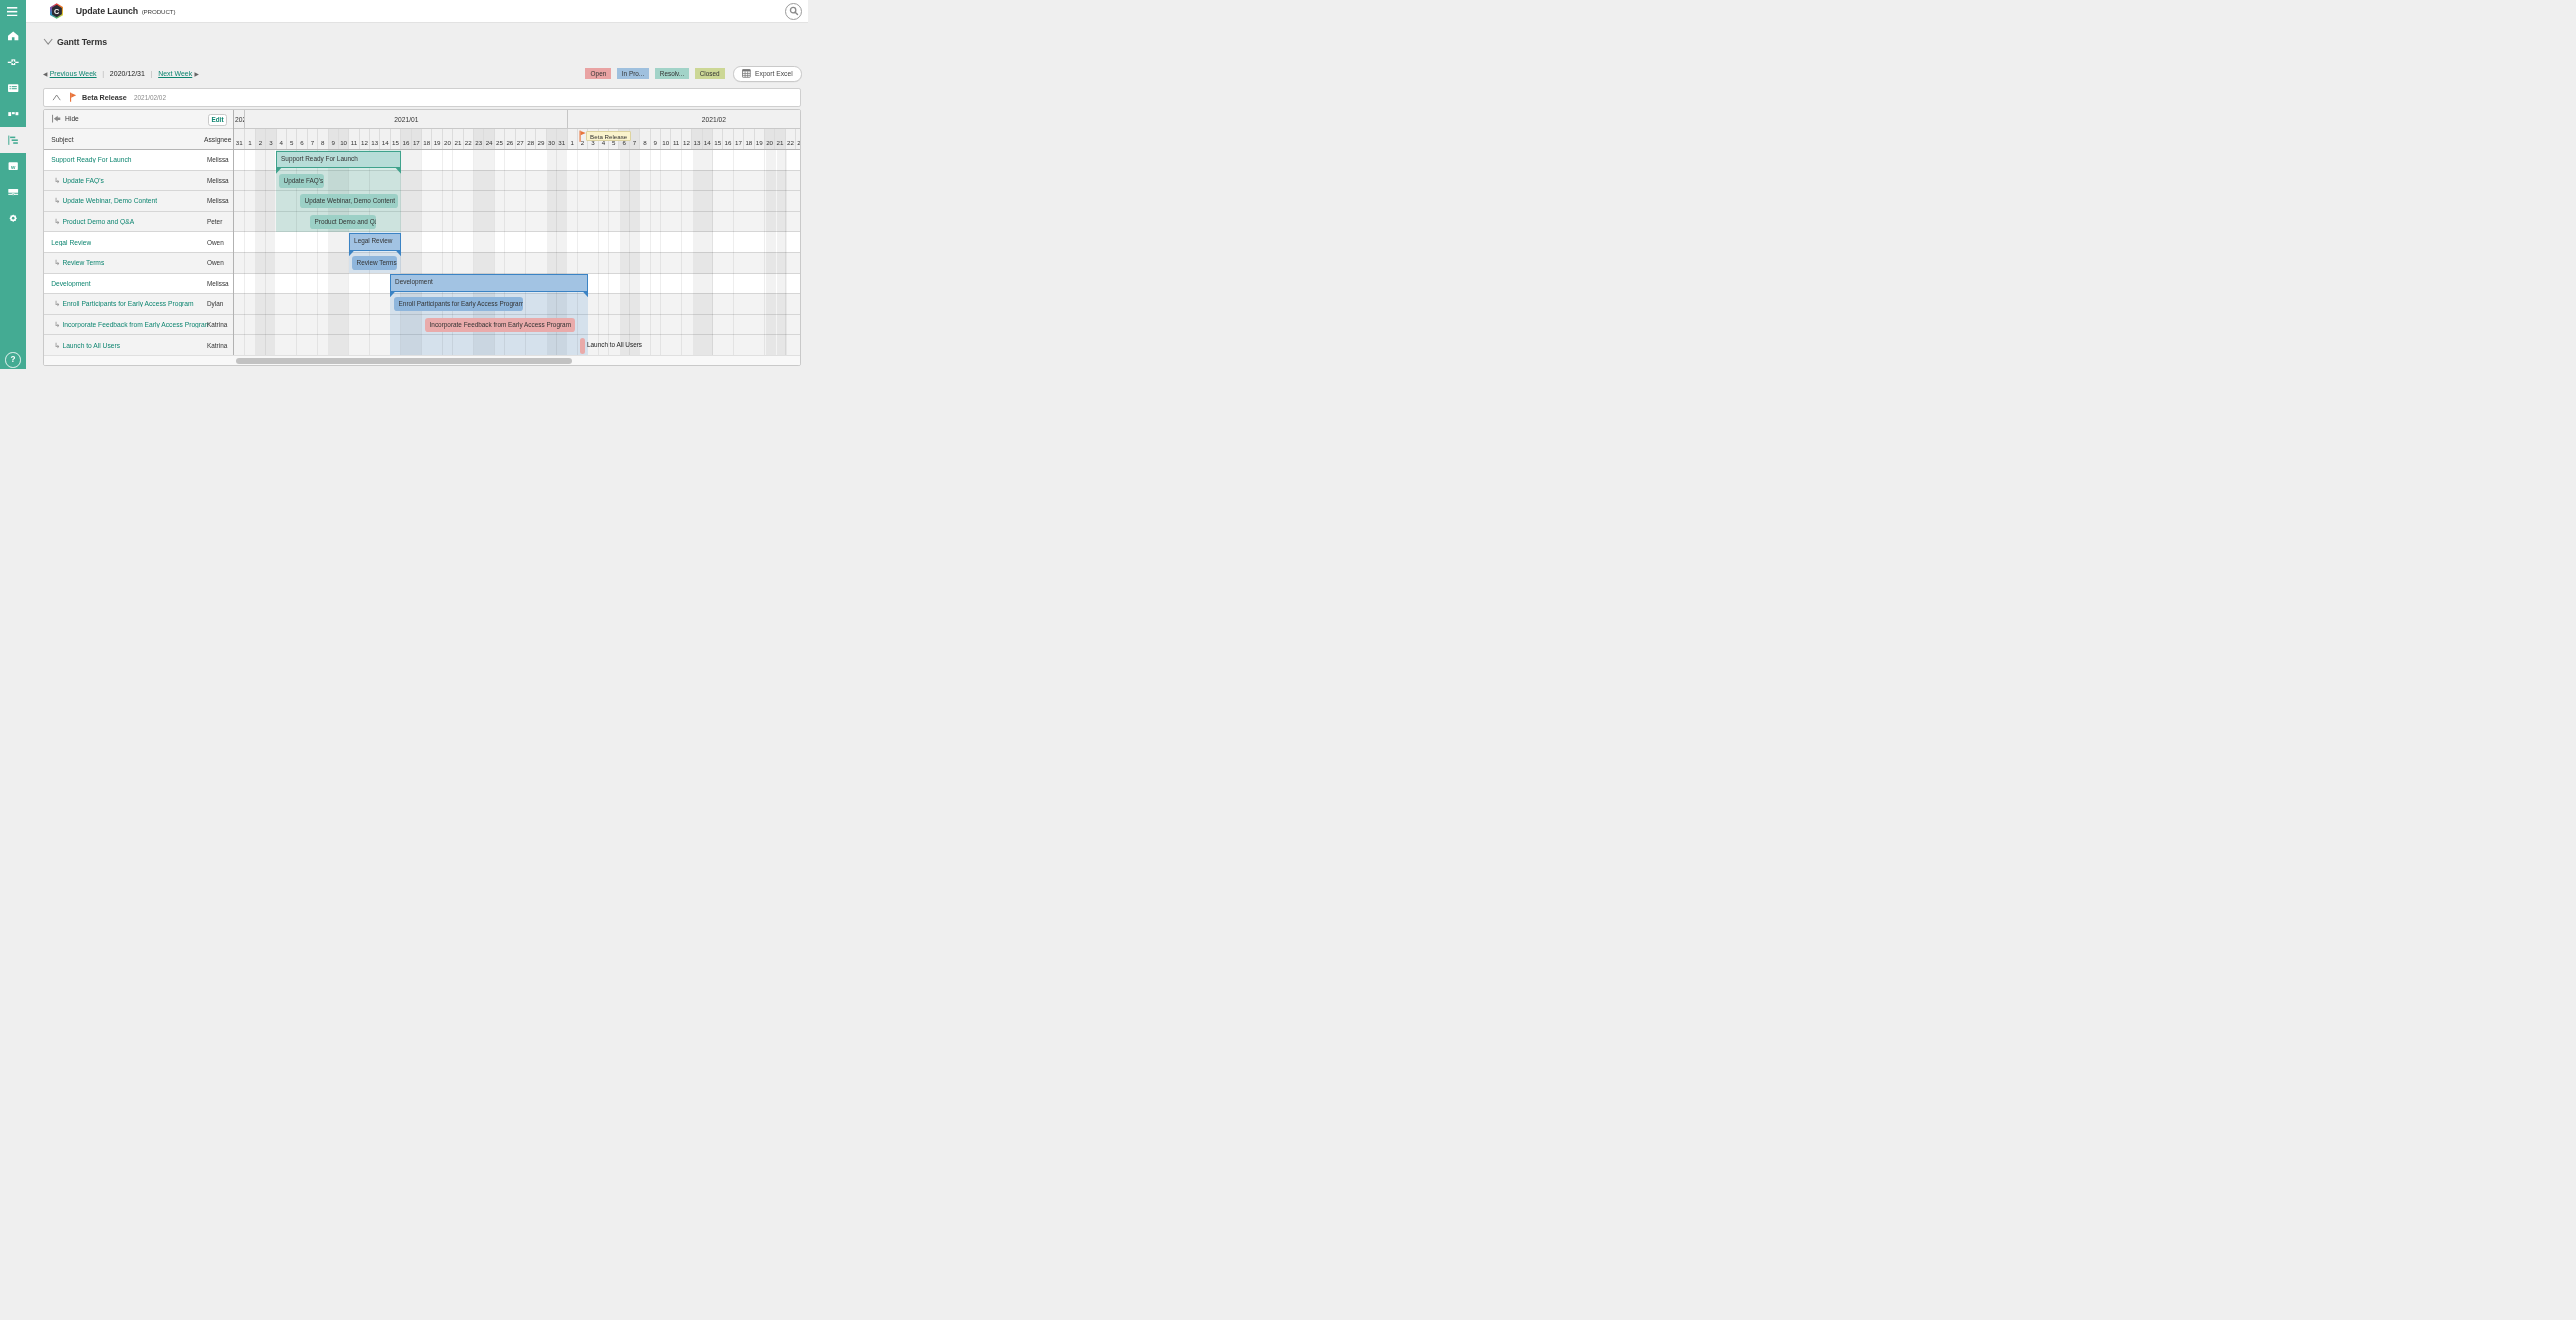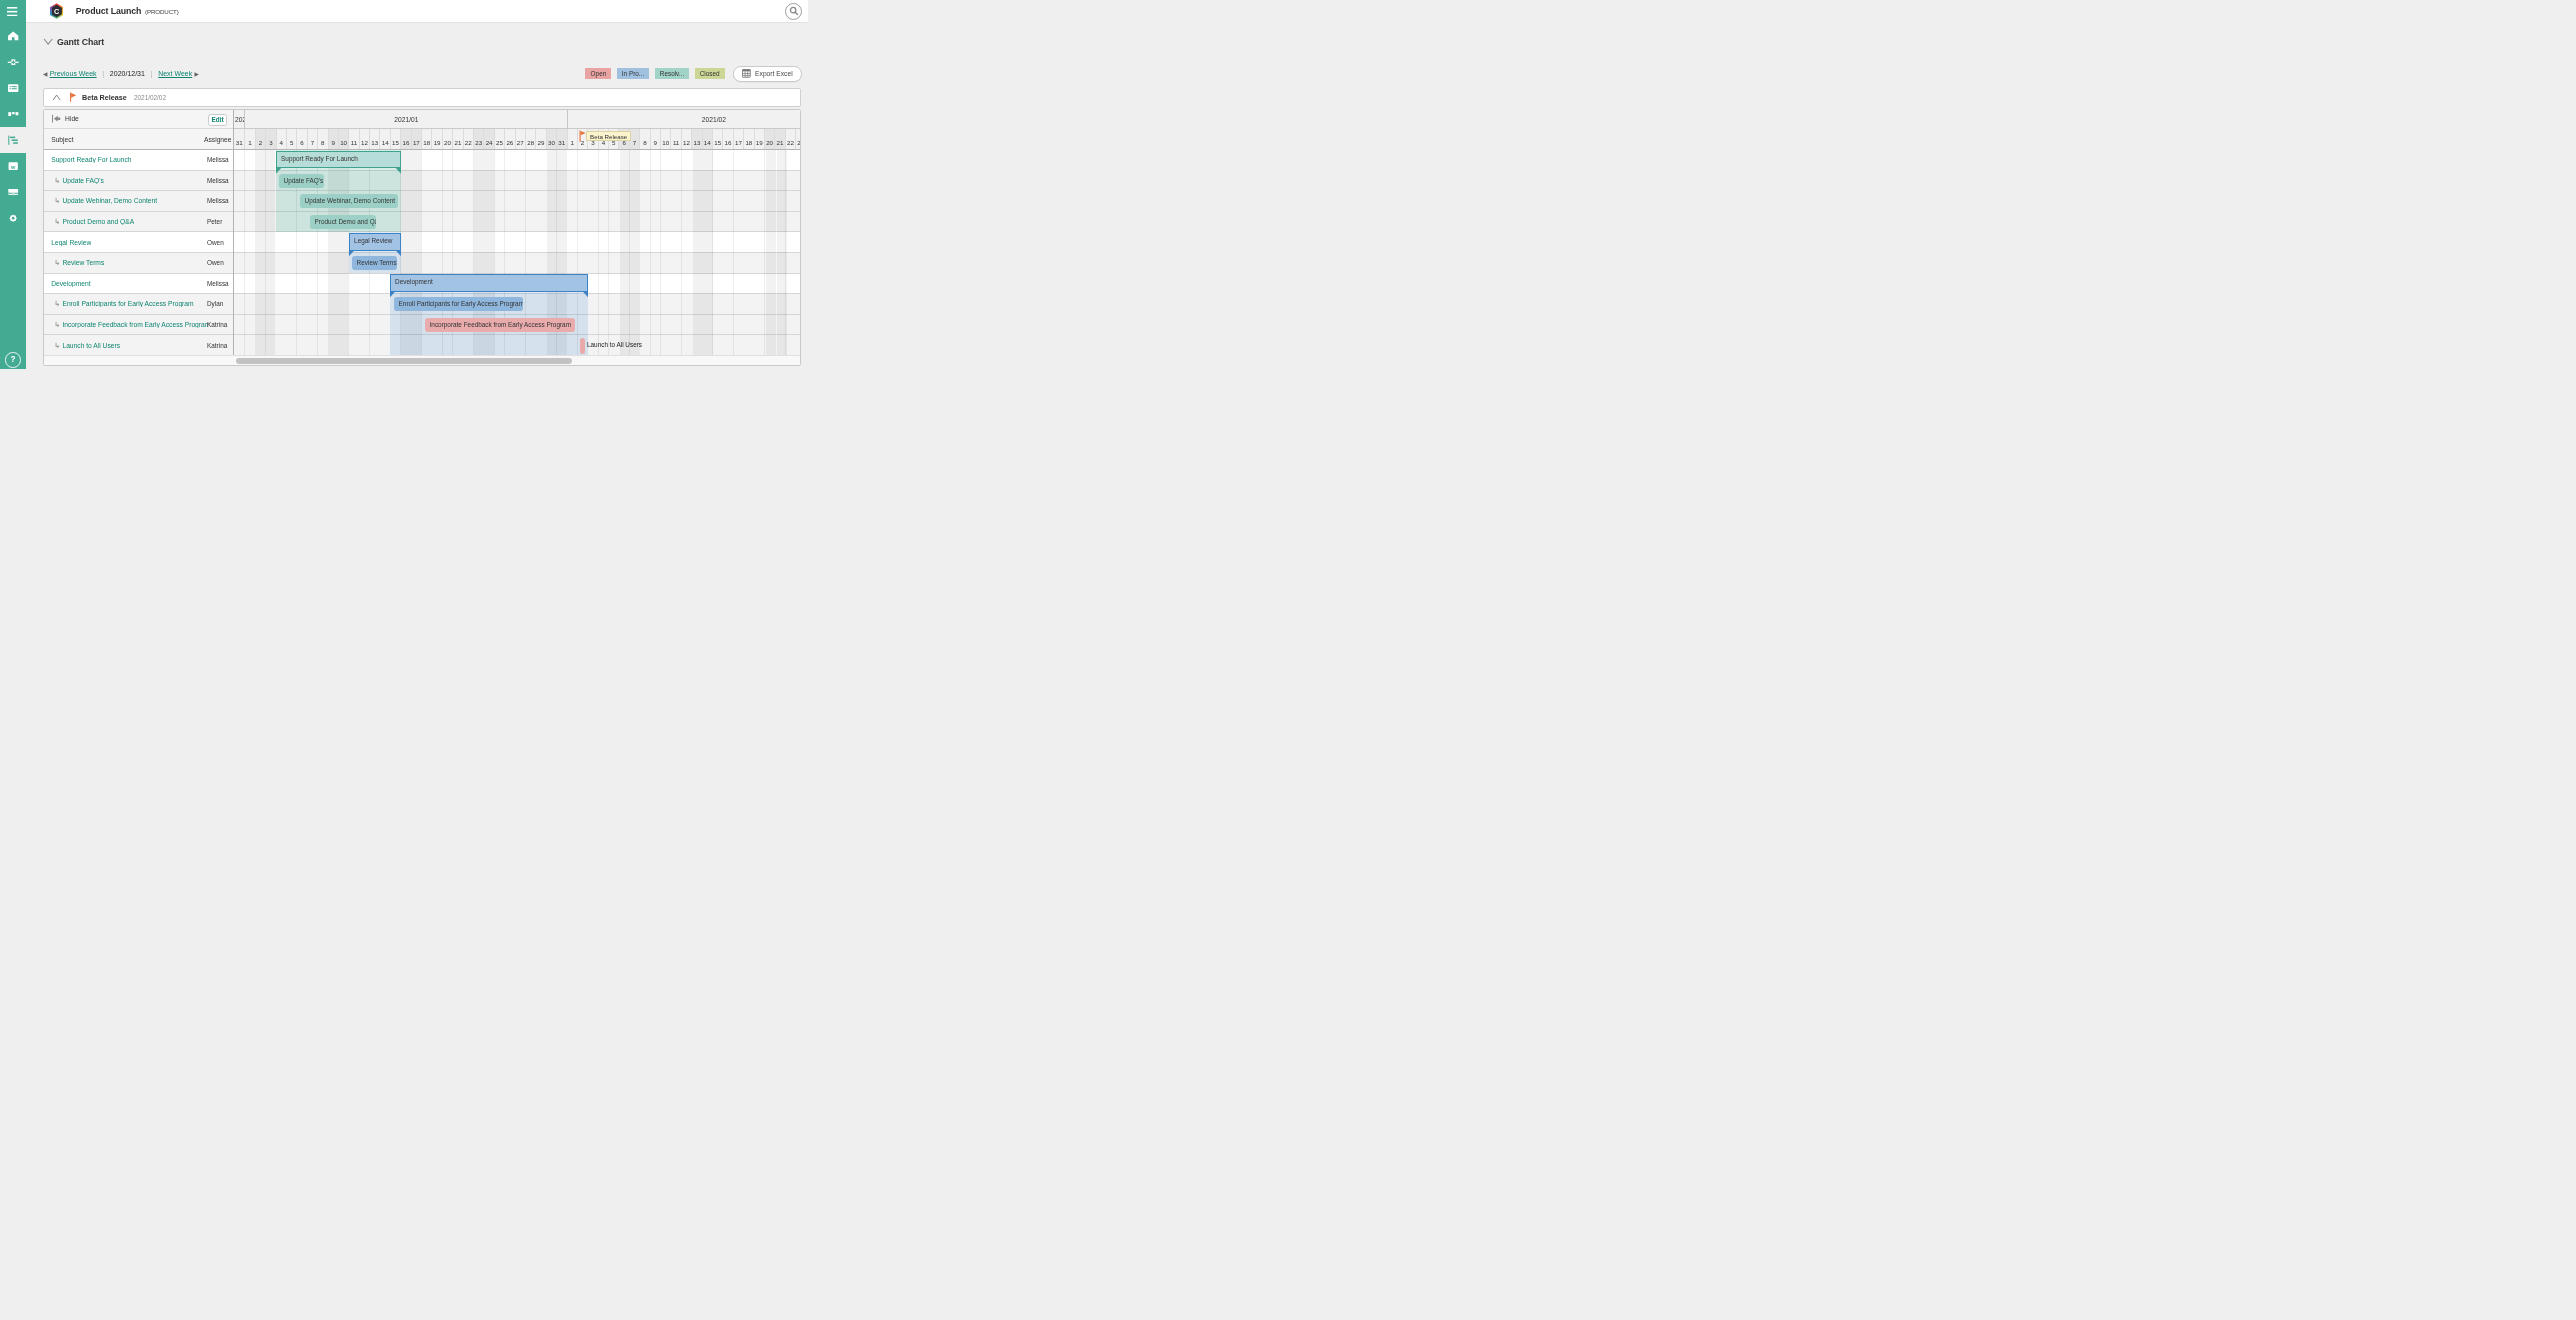--- a/index.html
+++ b/index.html
@@ -181,37 +181,37 @@
         <circle cx="12" cy="12" r="2.6" fill="#44ab93"></circle>
       </svg>
   </div>
   <div class="sb-help">?</div>
 </div>
 
 <div class="topbar">
   <div class="logo">
       <i>C</i>
     </div>
-  <div class="app-title">Product Launch</div>
+  <div class="app-title">Update Launch</div>
   <div class="app-key">(PRODUCT)</div>
   <div class="search-btn">
     <svg width="9.8" height="9.8" viewBox="0 0 19 19">
         <circle cx="8" cy="8" r="5.2" fill="none" stroke="#8a8a8a" stroke-width="2.6"></circle>
         <line x1="12" y1="12" x2="16.5" y2="16.5" stroke="#8a8a8a" stroke-width="2.8" stroke-linecap="round"></line>
       </svg>
   </div>
 </div>
 
 <div class="section-title">
   <span style="display:flex;">
     <svg width="10.3" height="8.2" viewBox="0 0 20 16">
         <path d="M2 2 L10 12 L18 2" fill="none" stroke="#8a8a8a" stroke-width="2"></path>
       </svg>
   </span>
-  <span class="txt">Gantt Chart</span>
+  <span class="txt">Gantt Terms</span>
 </div>
 
 <div class="controls">
   <span class="tri">◀</span>&nbsp;
   <a class="wk-link">Previous Week</a>
   <span class="vsep">|</span>
   <span class="wk-date">2020/12/31</span>
   <span class="vsep">|</span>
   <a class="wk-link">Next Week</a>&nbsp;
   <span class="tri">▶</span>

